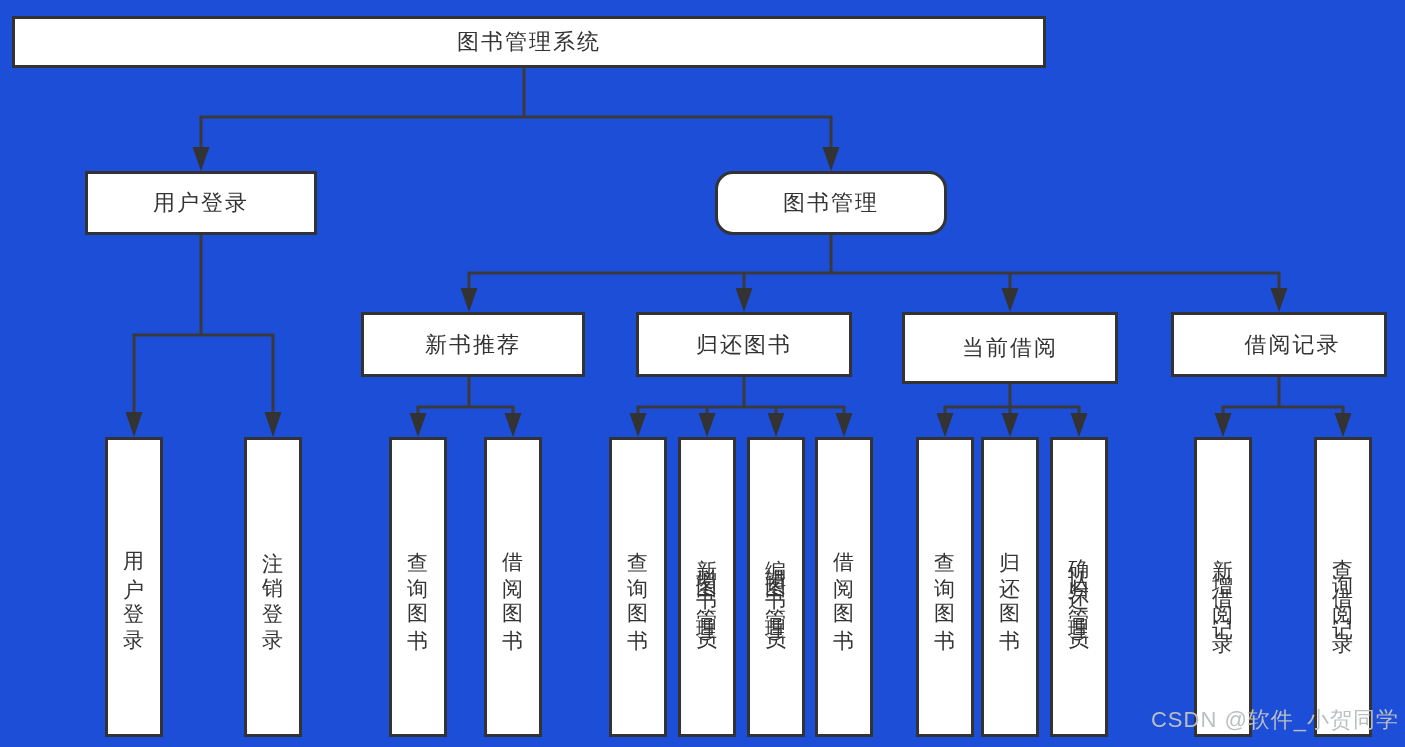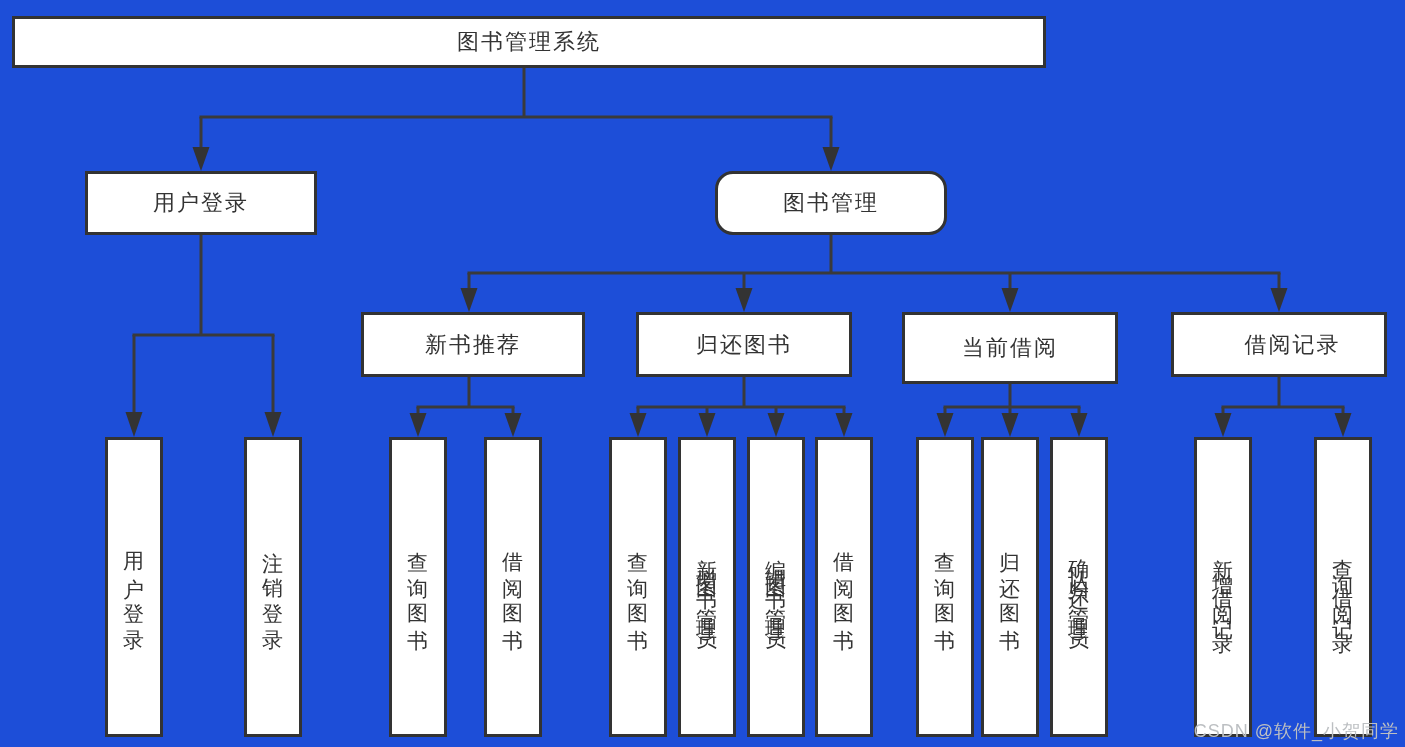--- a/index.html
+++ b/index.html
@@ -33,21 +33,21 @@
   .n-hist   { left:1171px;top:312px; width:216px;  height:65px;padding-left:27px; }
   .leaf { top:437px; width:58px; height:300px; }
   .l1  { left:105px; }  .l2  { left:244px; }
   .l3  { left:389px; }  .l4  { left:484px; }
   .l5  { left:609px; }  .l6  { left:678px; }
   .l7  { left:747px; }  .l8  { left:815px; }
   .l9  { left:916px; }  .l10 { left:981px; }
   .l11 { left:1050px; } .l12 { left:1194px; }
   .l13 { left:1314px; }
   .watermark {
-    position:absolute; right:6px; bottom:4px; font-size:18px; letter-spacing:1px;
+    position:absolute; right:6px; bottom:12px; font-size:22px; letter-spacing:1px;
     color:#bcbfc2; z-index:5; white-space:nowrap;
   }
 </style>
 </head>
 <body>
 
 <div class="canvas">
 
   <svg class="connectors" width="1405" height="747">
 

